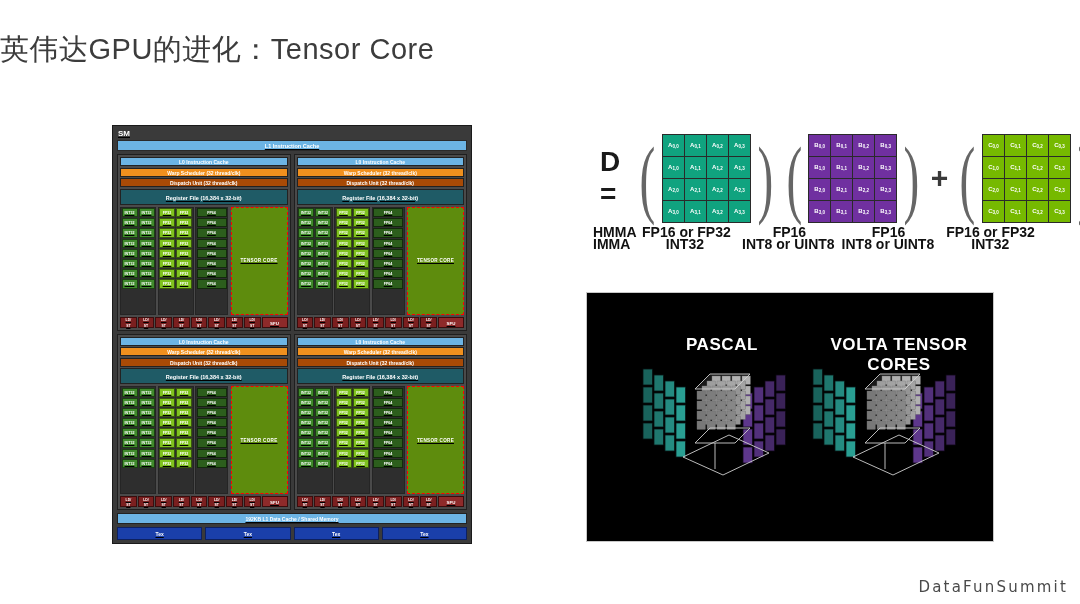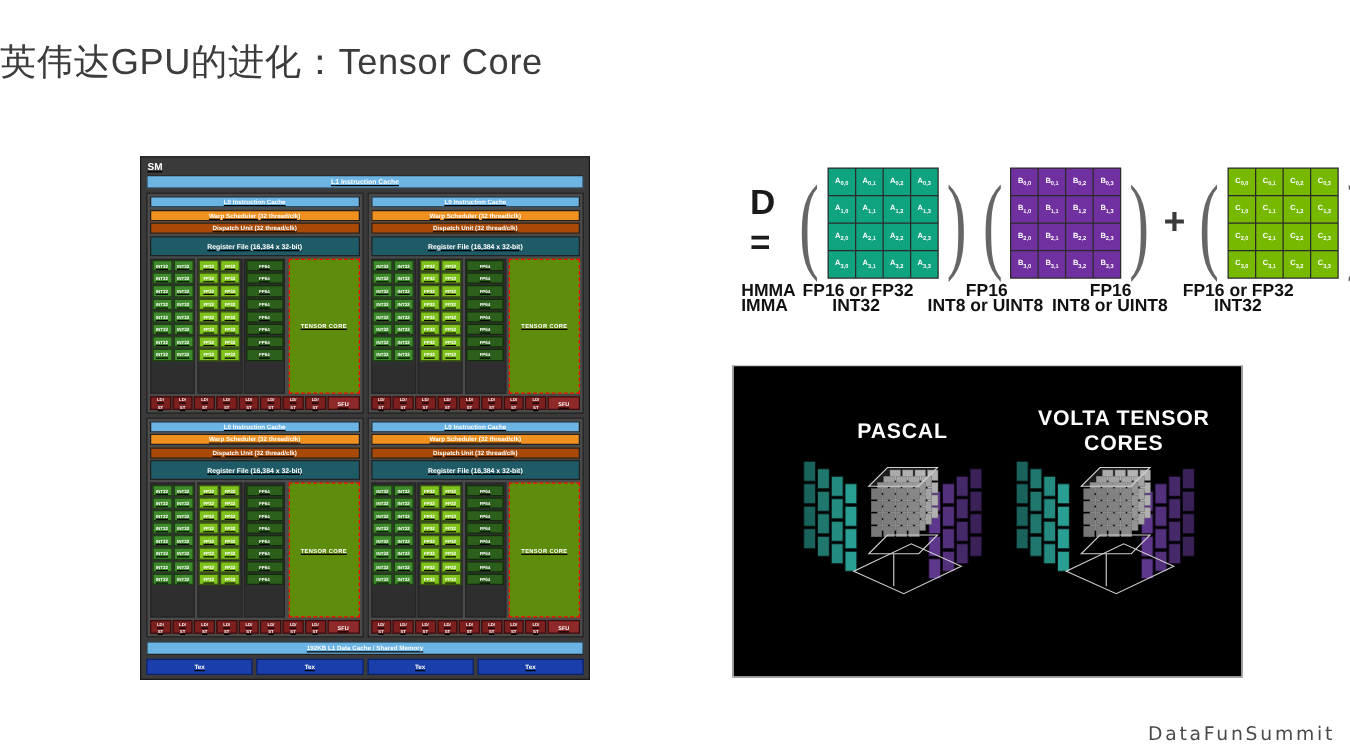--- a/index.html
+++ b/index.html
@@ -198,21 +198,21 @@
   }
   .cube-title {
     position:absolute;
     color:#ffffff;
     font-size:17px;
     font-weight:bold;
     letter-spacing:0.6px;
     text-align:center;
   }
   #pascal-title { left:45px; top:42px; width:180px; }
-  #volta-title  { left:212px; top:32px; width:200px; }
+  #volta-title  { left:212px; top:42px; width:200px; }
   .cube-fig { position:absolute; top:58px; width:180px; height:130px; }
   #pascal-fig { left:48px; }
   #volta-fig  { left:218px; }
 
   
   #footer-logo {
     position:absolute;
     right:12px; bottom:8px;
     font-size:15px;
     font-weight:normal;

